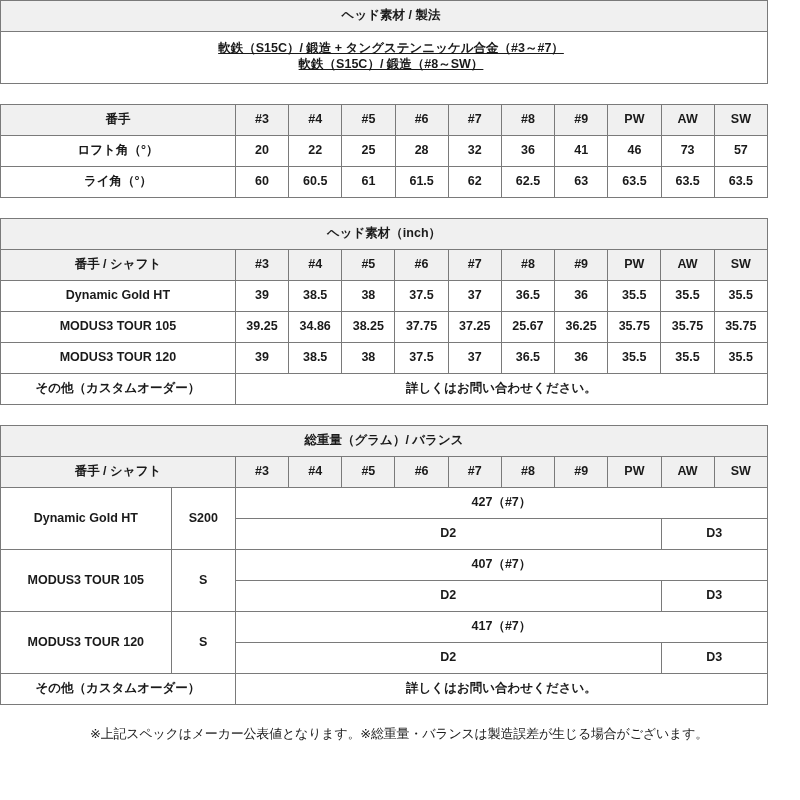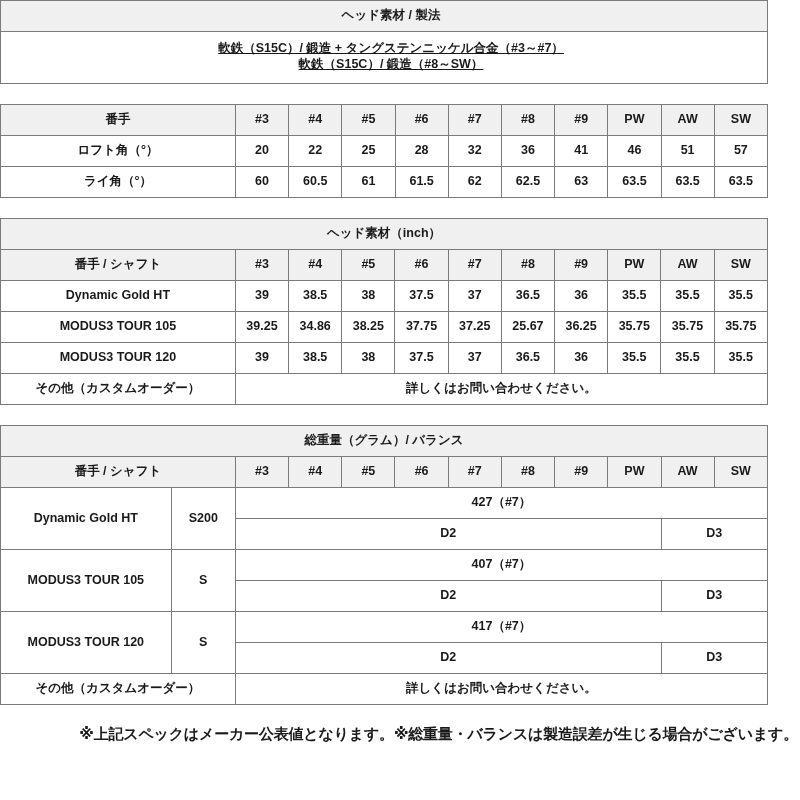--- a/index.html
+++ b/index.html
@@ -62,23 +62,23 @@
     text-align: left;
     padding: 9px 0 11px 14px !important;
     font-size: 12.5px;
     font-weight: bold;
     line-height: 1.65;
     height: auto;
     text-decoration: underline;
   }
   .tallrow td { height: 38px; }
   .note {
-    text-align: right;
-    font-size: 15px;
-    font-weight: bold;
+    text-align: center;
+    font-size: 13px;
+    font-weight: normal;
     color: #1a1a1a;
     letter-spacing: -0.2px;
     margin-top: 5px;
     padding-right: 2px;
   }
 </style>
 </head>
 <body>
 
 <div class="page">
@@ -128,21 +128,21 @@
       <tr class="tallrow">
         <td class="lbl">ロフト角（°）</td>
         <td>20</td>
         <td>22</td>
         <td>25</td>
         <td>28</td>
         <td>32</td>
         <td>36</td>
         <td>41</td>
         <td>46</td>
-        <td>51</td>
+        <td>73</td>
         <td>57</td>
       </tr>
       <tr class="tallrow">
         <td class="lbl">ライ角（°）</td>
         <td>60</td>
         <td>60.5</td>
         <td>61</td>
         <td>61.5</td>
         <td>62</td>
         <td>62.5</td>

